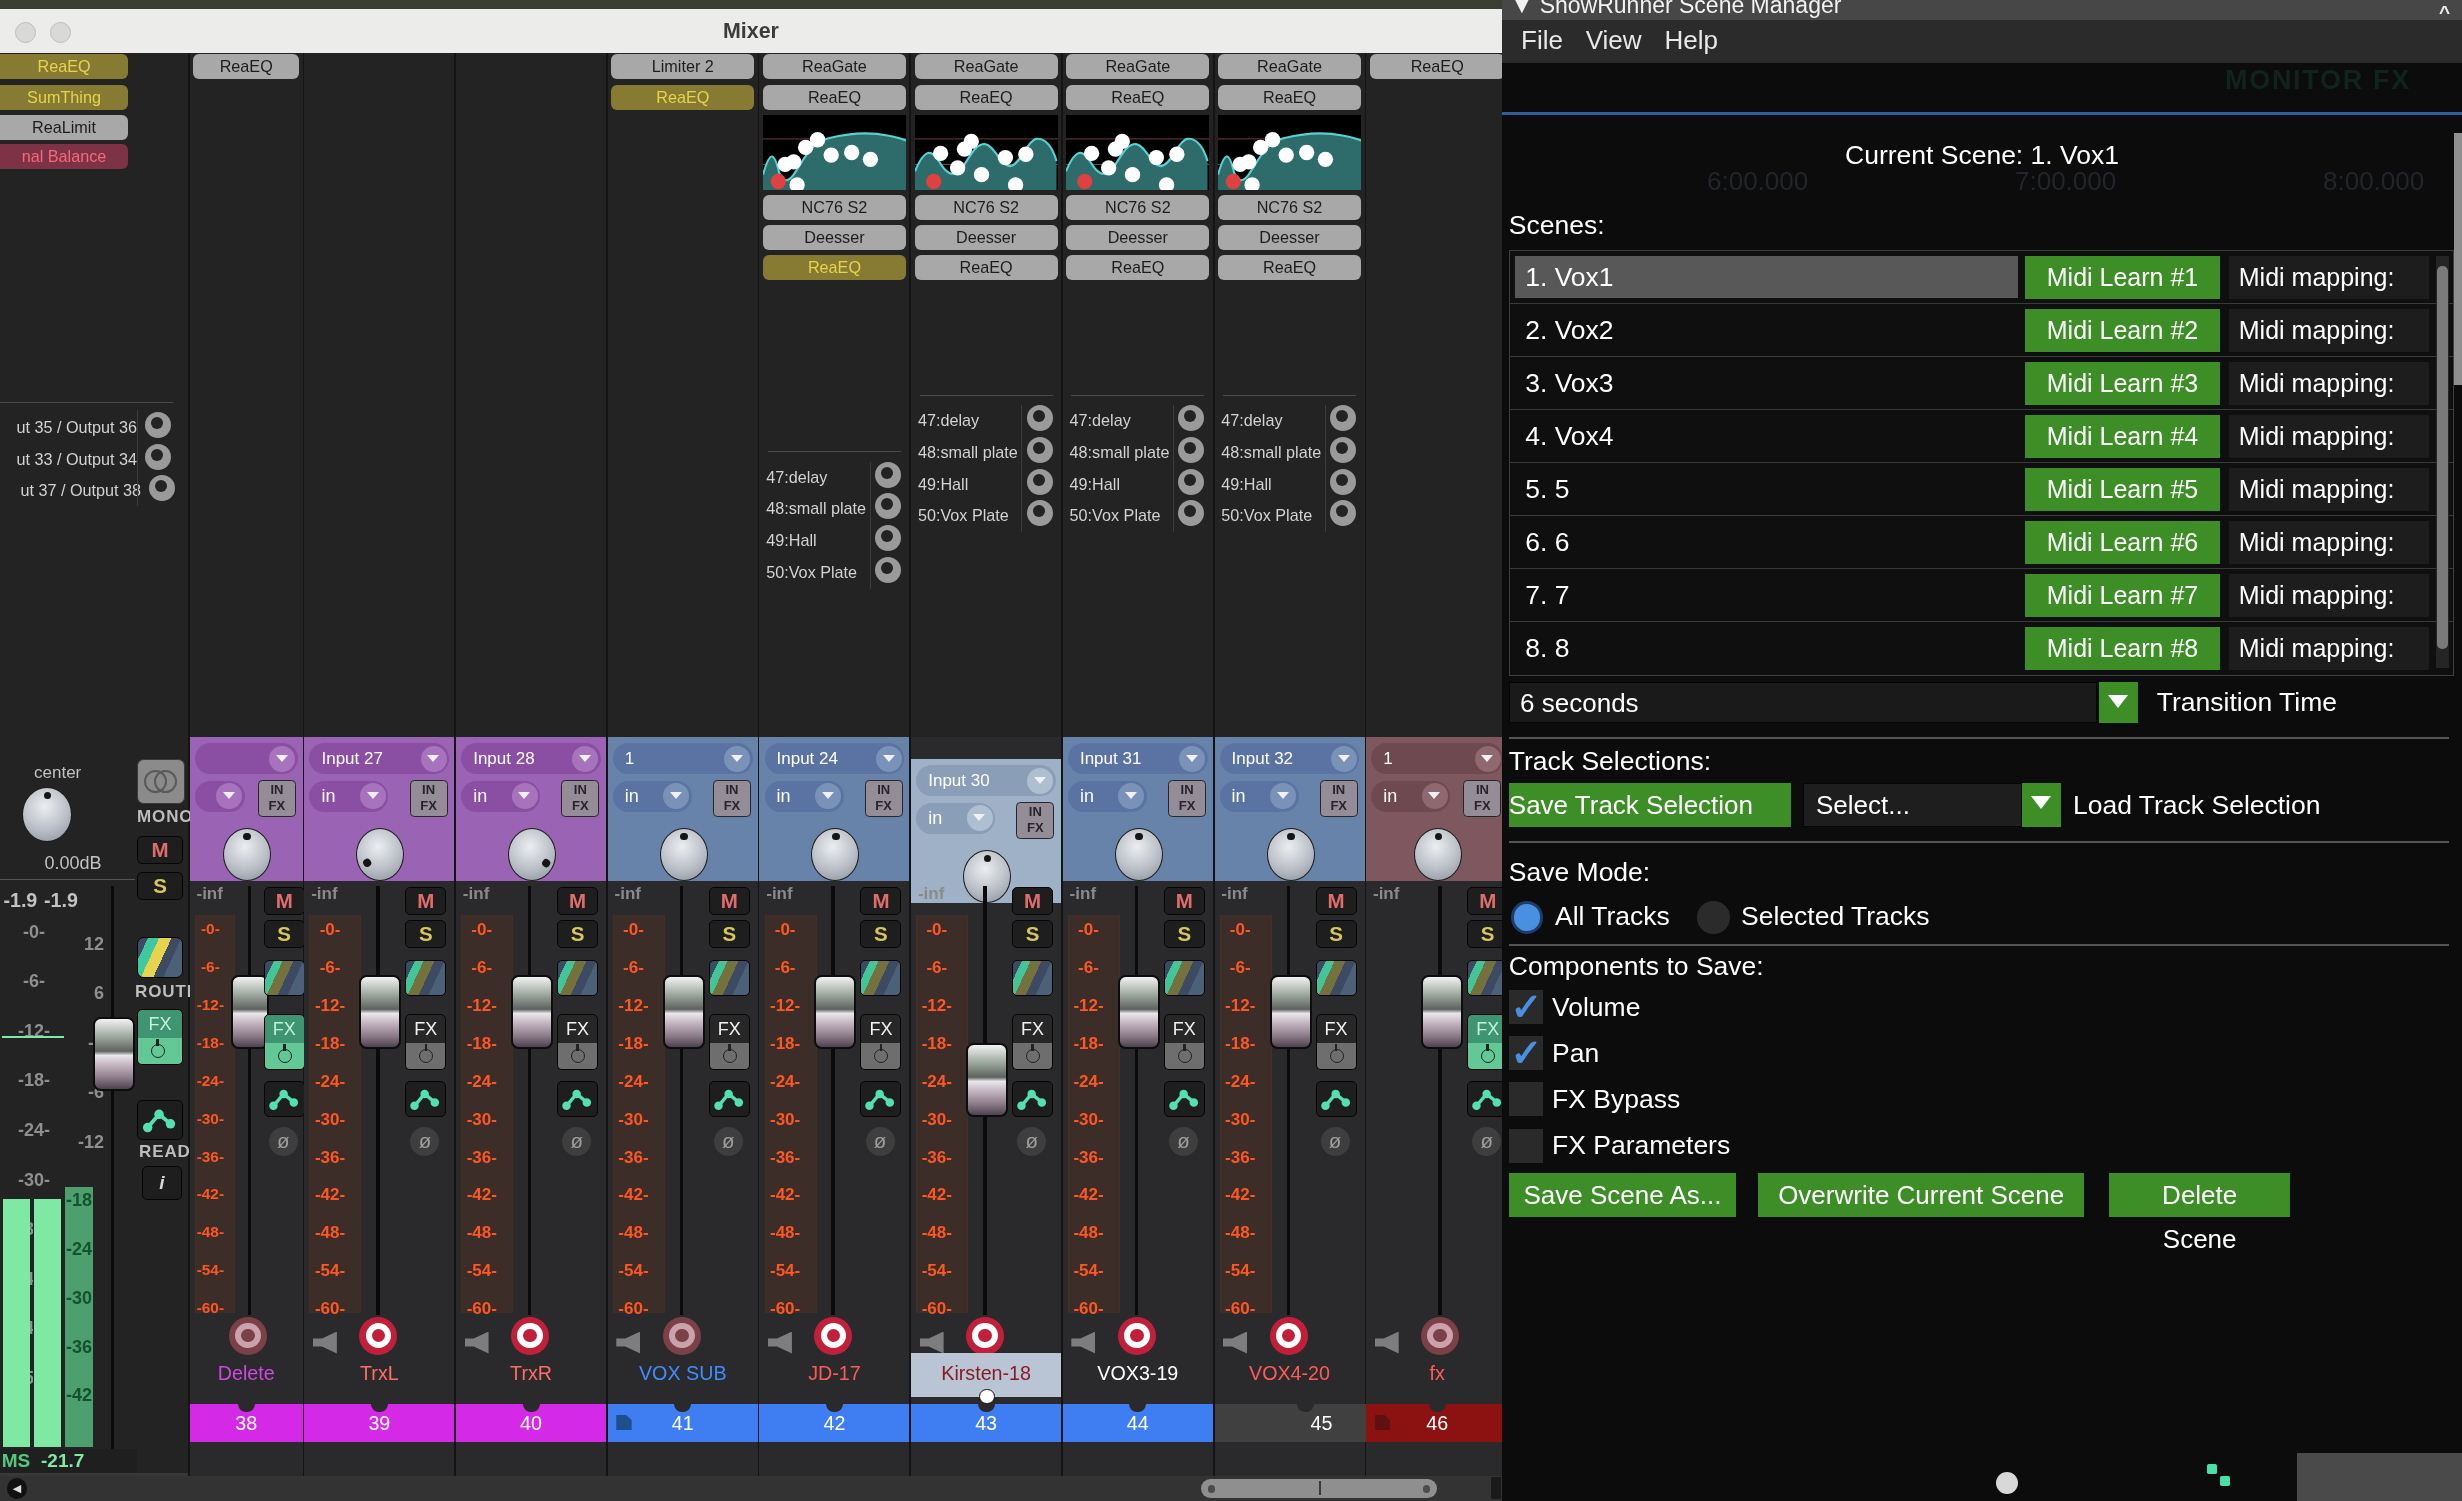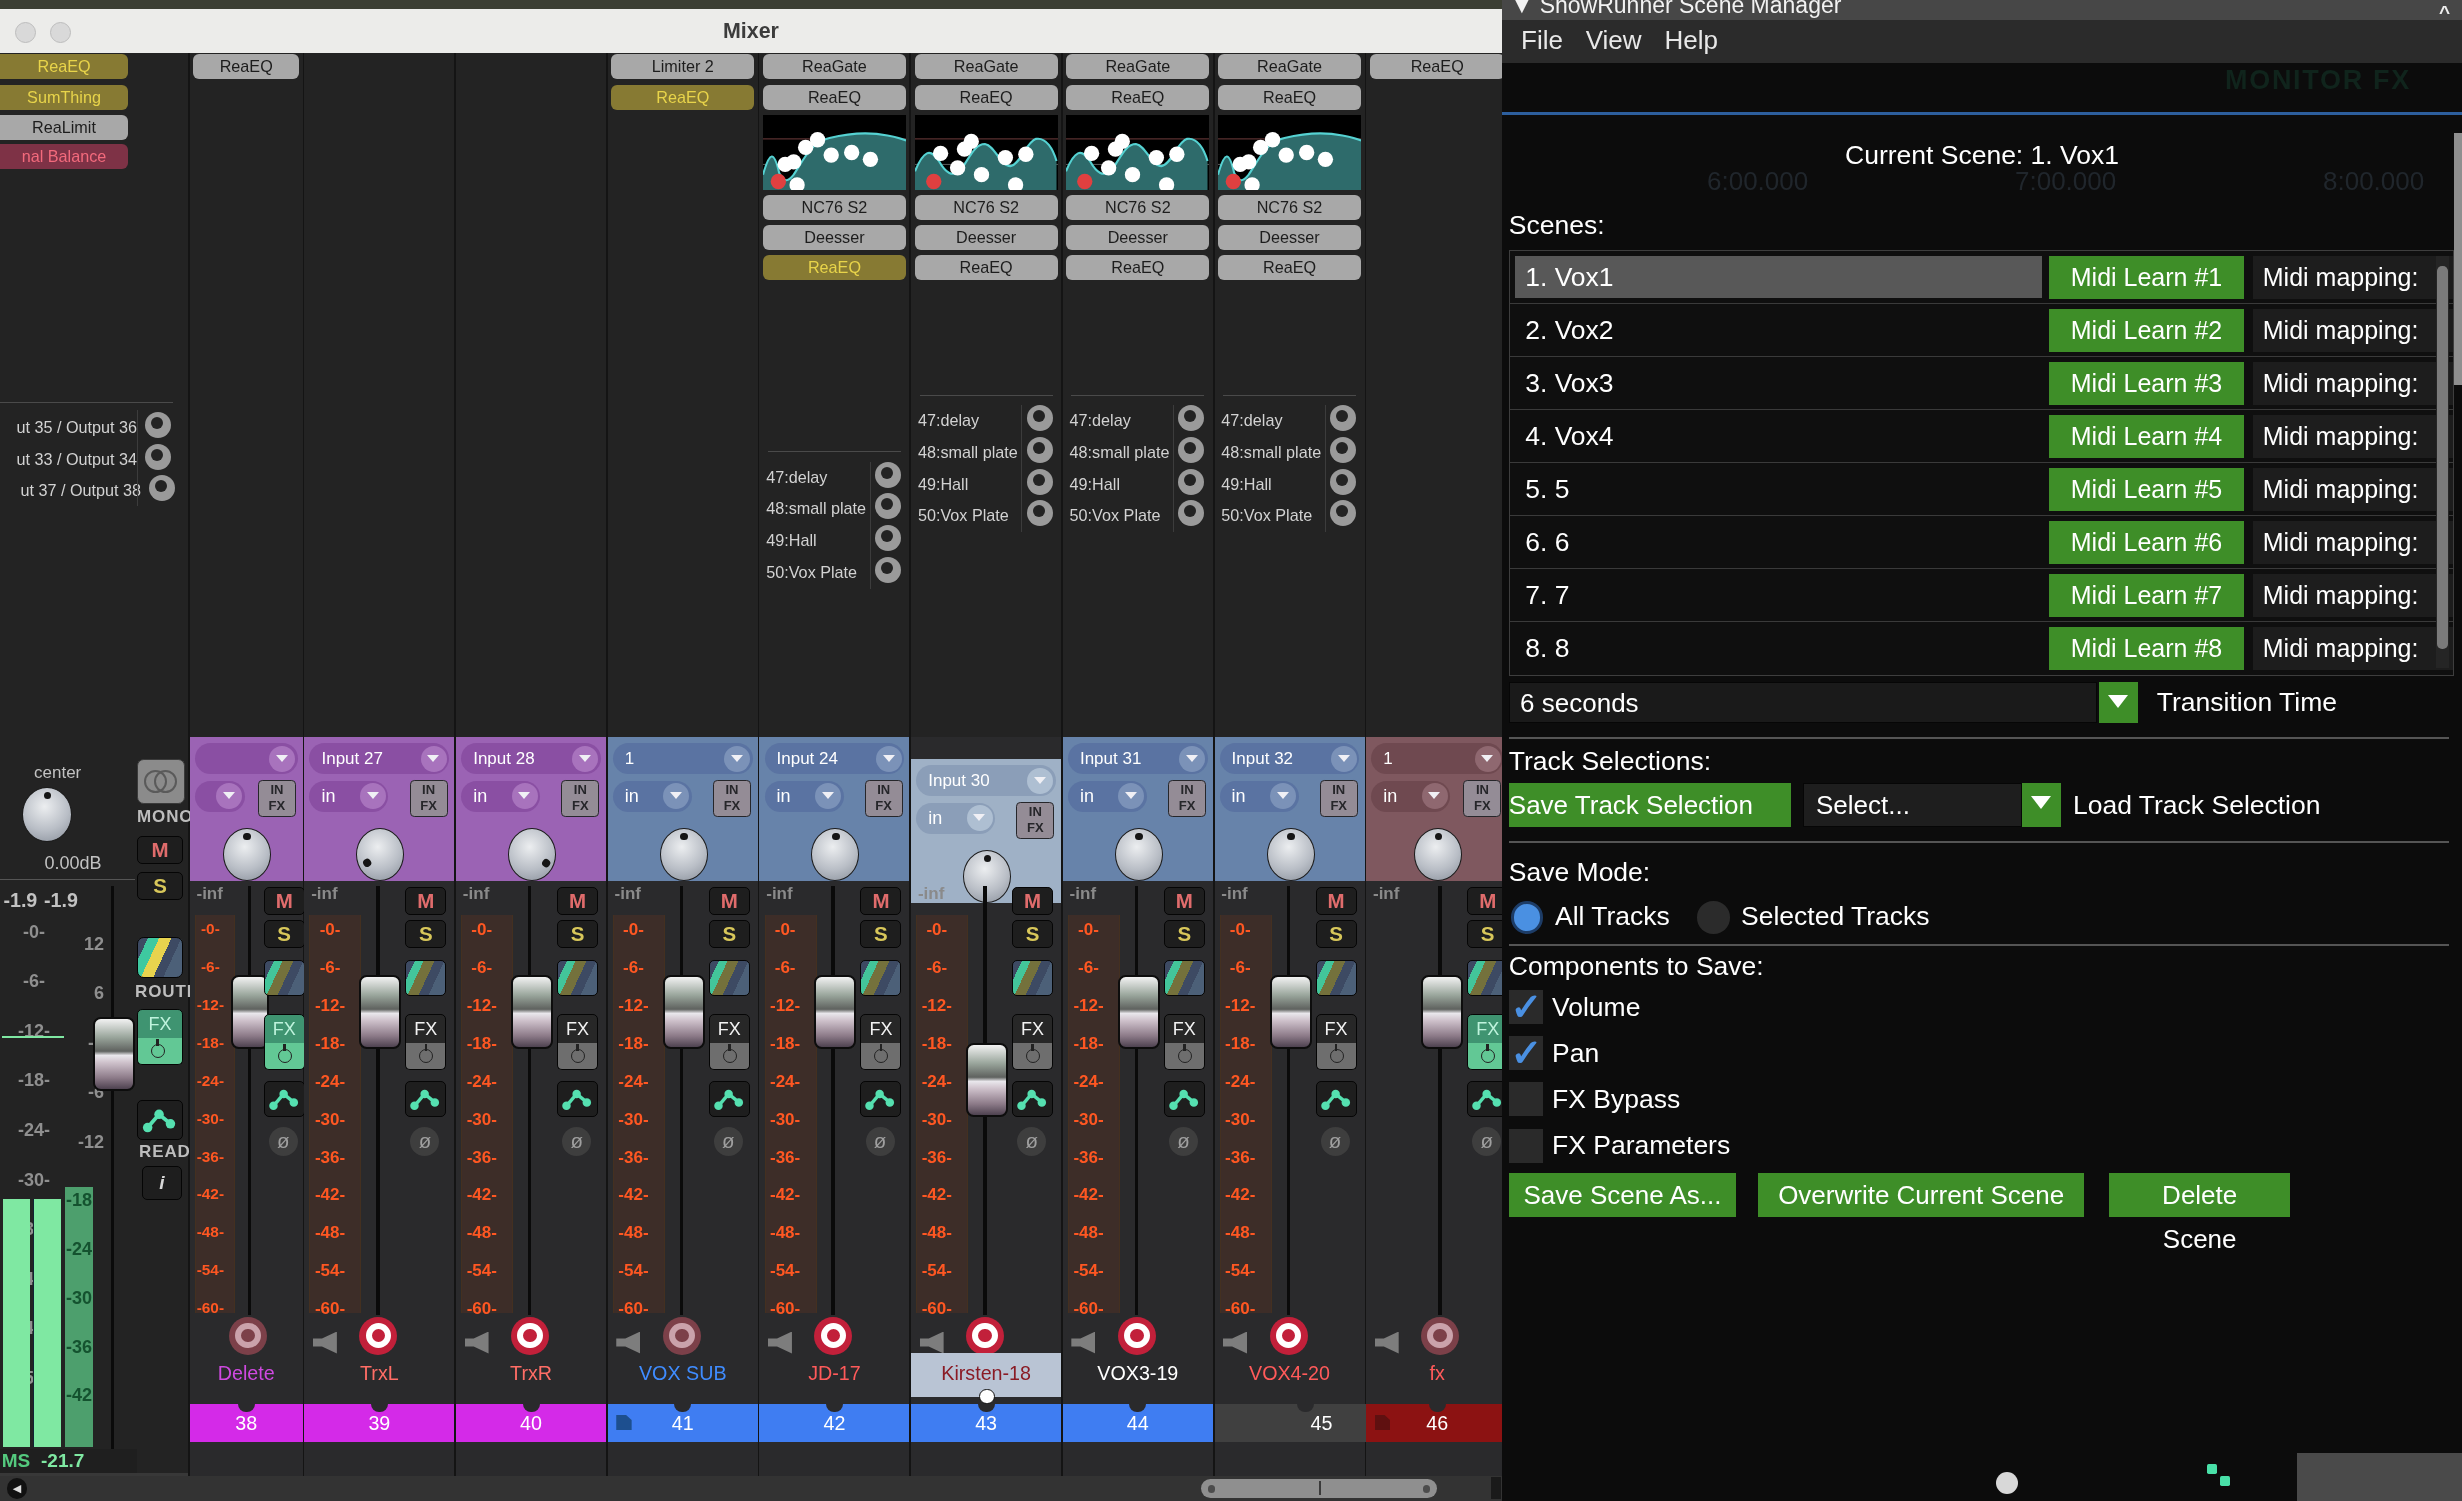--- a/index.html
+++ b/index.html
@@ -115,21 +115,21 @@
   #monitorfx{right:51px;top:65px;color:#10241c;font-size:27px;font-weight:bold;letter-spacing:1.7px;}
   #blue-line{left:0;top:112px;width:100%;height:2.6px;background:#2d5f9e;}
   #current-scene{left:0;top:140px;width:100%;text-align:center;font-size:26.5px;color:#fff;}
   #scenes-label{left:6.8px;top:210px;font-size:26.5px;}
   #scene-list{left:6.8px;top:250px;width:945px;height:426px;background:#0f0f0f;border:1.7px solid #3e3e3e;box-sizing:border-box;}
   .scene-row{position:relative;height:52px;border-top:0.9px solid #3a3a3a;display:flex;align-items:center;}
   .scene-row:first-child{border-top:none;}
   .scene-name{flex:1;font-size:26.5px;color:#fff;padding-left:10.3px;height:42px;line-height:42px;margin:0 6.8px 0 5.1px;}
   .scene-name.sel{background:#585858;}
   .midi-learn{flex:0 0 195px;height:43px;background:#3e8e28;color:#fff;font-size:25px;text-align:center;line-height:43px;margin-right:8.5px;}
-  .midi-map{flex:0 0 190px;height:43px;background:#1d1d1d;color:#fff;font-size:25px;line-height:43px;padding-left:10.3px;}
+  .midi-map{flex:0 0 190px;height:43px;background:#1d1d1d;color:#fff;font-size:25px;line-height:43px;padding-left:10.3px;margin-right:24px;}
   #scene-scrollbar{position:absolute;right:3.4px;top:5.1px;width:13px;height:412px;background:#252525;}
   #scene-scrollthumb{position:absolute;left:0.9px;top:10.3px;width:11px;height:383px;background:#7a7a7a;border-radius:5.1px;}
   #trans-row{left:6.8px;top:682px;width:945px;height:41px;}
   #trans-box{position:absolute;left:0;top:0;width:588px;height:41px;background:#1a1a1a;border:0.9px solid #060606;
     font-size:26px;line-height:41px;padding-left:10.3px;box-sizing:border-box;}
   .drop-green{position:absolute;width:39px;height:41px;background:#3e8e28;}
   .drop-green::after{content:"";position:absolute;left:9.4px;top:13px;border-left:10.3px solid transparent;
     border-right:10.3px solid transparent;border-top:13.7px solid #fff;}
   #trans-label{position:absolute;left:648px;top:5.1px;font-size:26.5px;}
   .hsep{left:6.8px;width:940px;height:1.7px;background:#555;}

